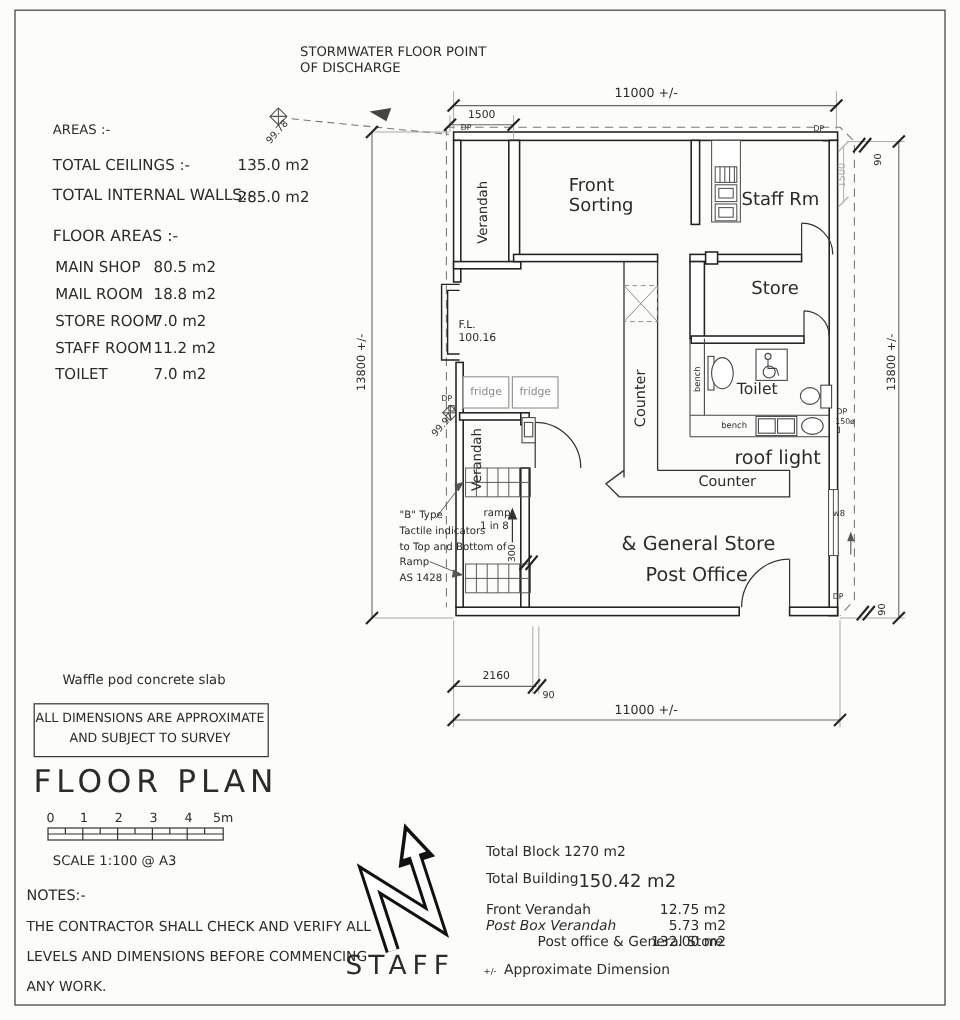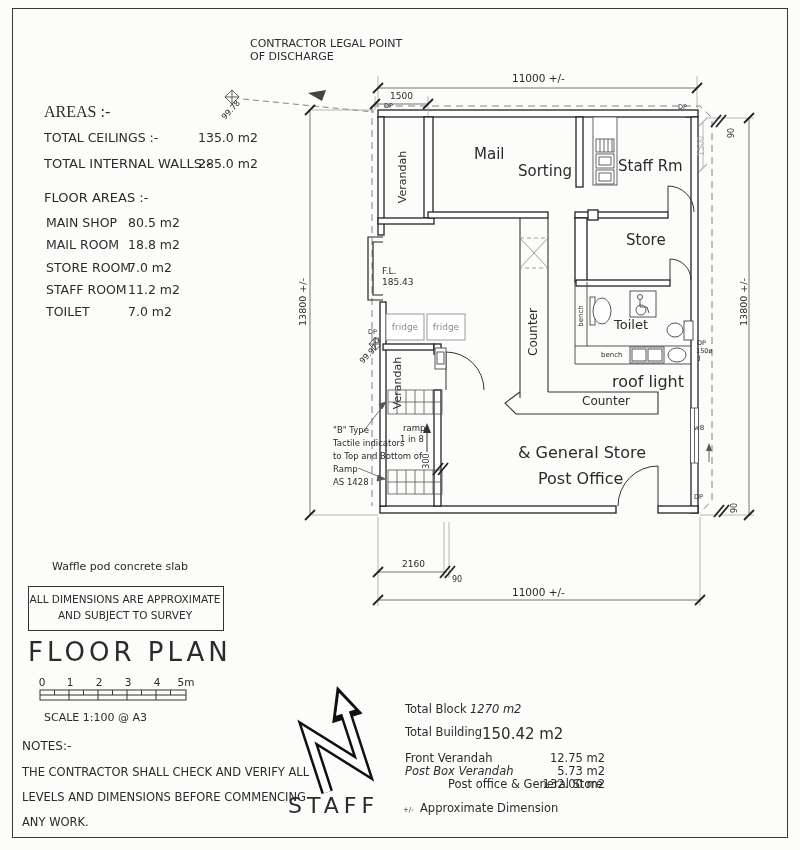--- a/index.html
+++ b/index.html
@@ -252,59 +252,59 @@
     </g>
 
     <g transform="rotate(-18 333 742)">
       <path d="M312 788 L312 726 L354 776 L354 714" fill="none" stroke="#111" stroke-width="12"></path>
       <polygon points="338,724 370,724 354,690" fill="#111"></polygon>
       <path d="M312 788 L312 726 L354 776 L354 714" fill="none" stroke="#fff" stroke-width="7"></path>
       <polygon points="344,718 364,718 354,697" fill="#fff"></polygon>
     </g>
   </svg>
 
-  <div class="t" style="left:250px;top:38px;font-size:11px;">CONTRACTOR LEGAL POINT</div>
+  <div class="t" style="left:250px;top:38px;font-size:11px;">STORMWATER FLOOR POINT</div>
   <div class="t" style="left:250px;top:51px;font-size:11px;">OF DISCHARGE</div>
   <div class="t r48" style="left:231px;top:110px;font-size:8px;">99.78</div>
   <div class="t r48" style="left:369px;top:354px;font-size:8px;">99.97</div>
 
-  <div class="t" style="left:44px;top:103px;font-size:16px;font-family:Liberation Serif, serif;">AREAS :-</div>
+  <div class="t" style="left:44px;top:103px;font-size:11px;">AREAS :-</div>
   <div class="t" style="left:44px;top:131px;font-size:12.5px;">TOTAL CEILINGS :-</div>
   <div class="t" style="left:198px;top:131px;font-size:12.5px;">135.0 m2</div>
   <div class="t" style="left:44px;top:157px;font-size:13px;">TOTAL INTERNAL WALLS:-</div>
   <div class="t" style="left:198px;top:157px;font-size:12.5px;">285.0 m2</div>
   <div class="t" style="left:44px;top:191px;font-size:13px;">FLOOR AREAS :-</div>
   <div class="t" style="left:46px;top:216px;font-size:12.5px;">MAIN SHOP</div>
   <div class="t" style="left:128px;top:216px;font-size:12.5px;">80.5 m2</div>
   <div class="t" style="left:46px;top:238px;font-size:12.5px;">MAIL ROOM</div>
   <div class="t" style="left:128px;top:238px;font-size:12.5px;">18.8 m2</div>
   <div class="t" style="left:46px;top:261px;font-size:12.5px;">STORE ROOM</div>
   <div class="t" style="left:128px;top:261px;font-size:12.5px;">7.0 m2</div>
   <div class="t" style="left:46px;top:283px;font-size:12.5px;">STAFF ROOM</div>
   <div class="t" style="left:128px;top:283px;font-size:12.5px;">11.2 m2</div>
   <div class="t" style="left:46px;top:305px;font-size:12.5px;">TOILET</div>
   <div class="t" style="left:128px;top:305px;font-size:12.5px;">7.0 m2</div>
 
   <div class="t v" style="left:403px;top:177px;font-size:11px;">Verandah</div>
-  <div class="t" style="left:474px;top:146px;font-size:15px;">Mail</div>
-  <div class="t" style="left:474px;top:163px;font-size:15px;margin-left:44px;">Sorting</div>
+  <div class="t" style="left:474px;top:146px;font-size:15px;">Front</div>
+  <div class="t" style="left:474px;top:163px;font-size:15px;">Sorting</div>
   <div class="t" style="left:618px;top:158px;font-size:15px;">Staff Rm</div>
   <div class="t" style="left:626px;top:232px;font-size:15px;">Store</div>
   <div class="t" style="left:614px;top:318px;font-size:13px;">Toilet</div>
   <div class="t" style="left:538px;top:424px;font-size:16px;margin-top:46px;">Post Office</div>
   <div class="t" style="left:518px;top:444px;font-size:16px;">&amp; General Store</div>
   <div class="t v" style="left:534px;top:332px;font-size:12px;">Counter</div>
   <div class="t" style="left:582px;top:395px;font-size:12px;">Counter</div>
   <div class="t" style="left:612px;top:373px;font-size:16px;">roof light</div>
   <div class="t v" style="left:581px;top:316px;font-size:7px;">bench</div>
   <div class="t" style="left:601px;top:351px;font-size:7px;">bench</div>
   <div class="t c gray" style="left:405px;top:327px;font-size:9px;">fridge</div>
   <div class="t c gray" style="left:446px;top:327px;font-size:9px;">fridge</div>
   <div class="t" style="left:382px;top:266px;font-size:9px;">F.L.</div>
-  <div class="t" style="left:382px;top:277px;font-size:9px;">185.43</div>
+  <div class="t" style="left:382px;top:277px;font-size:9px;">100.16</div>
   <div class="t v" style="left:398px;top:383px;font-size:11px;">Verandah</div>
   <div class="t" style="left:403px;top:424px;font-size:8.5px;">ramp</div>
   <div class="t" style="left:400px;top:435px;font-size:8.5px;">1 in 8</div>
   <div class="t v" style="left:427px;top:461px;font-size:8px;">300</div>
 
   <div class="t" style="left:333px;top:426px;font-size:8.5px;">"B" Type</div>
   <div class="t" style="left:333px;top:439px;font-size:8.5px;">Tactile indicators</div>
   <div class="t" style="left:333px;top:452px;font-size:8.5px;">to Top and Bottom of</div>
   <div class="t" style="left:333px;top:465px;font-size:8.5px;">Ramp</div>
   <div class="t" style="left:333px;top:478px;font-size:8.5px;">AS 1428</div>
@@ -340,21 +340,21 @@
   <div class="t c" style="left:157px;top:682px;font-size:10.5px;">4</div>
   <div class="t c" style="left:186px;top:682px;font-size:10.5px;">5m</div>
   <div class="t" style="left:44px;top:712px;font-size:11px;">SCALE 1:100 @ A3</div>
   <div class="t" style="left:22px;top:740px;font-size:12px;">NOTES:-</div>
   <div class="t" style="left:22px;top:791px;font-size:11.5px;">LEVELS AND DIMENSIONS BEFORE COMMENCING</div>
   <div class="t" style="left:22px;top:766px;font-size:11.5px;">THE CONTRACTOR SHALL CHECK AND VERIFY ALL</div>
   <div class="t" style="left:22px;top:816px;font-size:11.5px;">ANY WORK.</div>
 
   <div class="t" style="left:288px;top:793px;font-size:22px;letter-spacing:5px;">STAFF</div>
   <div class="t" style="left:405px;top:703px;font-size:11.5px;">Total Block</div>
-  <div class="t" style="left:470px;top:703px;font-size:11.5px;font-style:italic;">1270 m2</div>
+  <div class="t" style="left:470px;top:703px;font-size:11.5px;">1270 m2</div>
   <div class="t" style="left:405px;top:726px;font-size:11.5px;">Total Building</div>
   <div class="t" style="left:482px;top:726px;font-size:15px;text-align:right;">150.42 m2</div>
   <div class="t" style="left:405px;top:752px;font-size:11.5px;">Front Verandah</div>
   <div class="t val" style="left:500px;top:752px;width:105px;font-size:11.5px;">12.75 m2</div>
   <div class="t" style="left:405px;top:765px;font-size:11.5px;font-style:italic;">Post Box Verandah</div>
   <div class="t val" style="left:500px;top:765px;width:105px;font-size:11.5px;">5.73 m2</div>
   <div class="t" style="left:405px;top:778px;font-size:11.5px;margin-left:43px;">Post office &amp; General Store</div>
   <div class="t val" style="left:500px;top:778px;width:105px;font-size:11.5px;">132.00 m2</div>
   <div class="t" style="left:403px;top:806px;font-size:7px;">+/-</div>
   <div class="t" style="left:420px;top:802px;font-size:11.5px;">Approximate Dimension</div>

